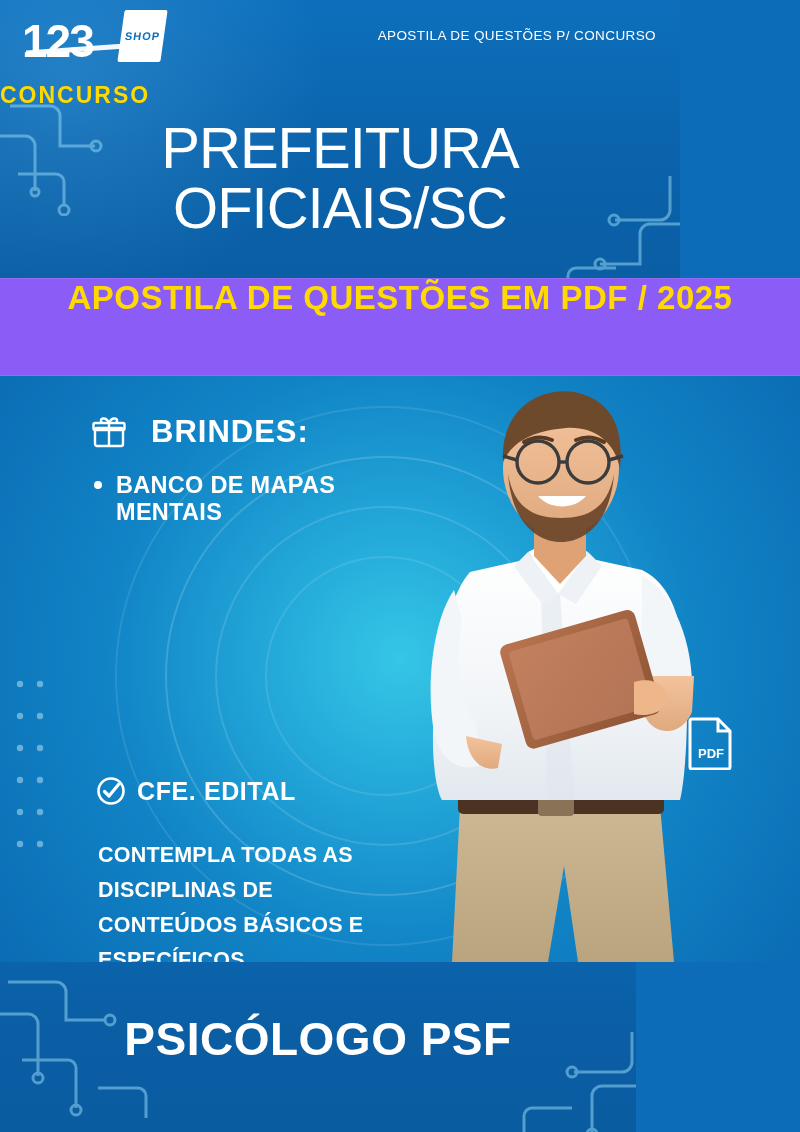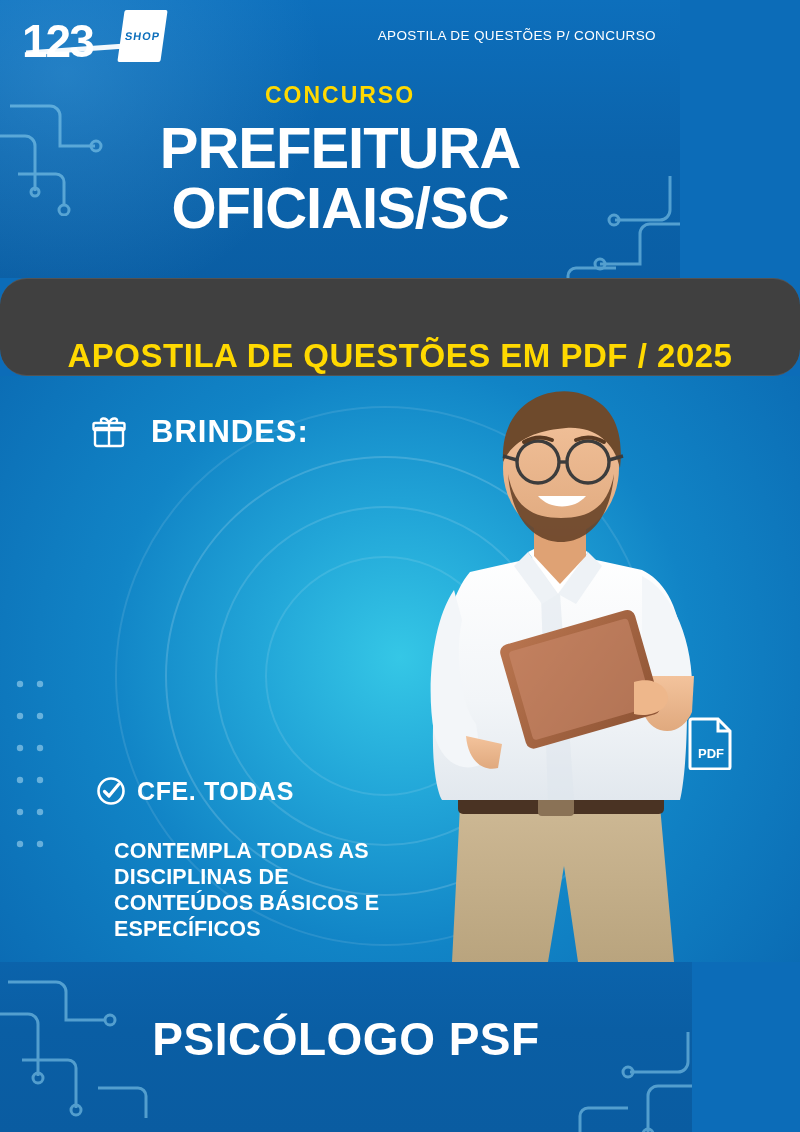--- a/index.html
+++ b/index.html
@@ -41,38 +41,37 @@
   .logo-strike{
     position:absolute; left:4px; top:30px; width:128px; height:5px;
     background:#fff; transform:rotate(-4deg); opacity:.95;
   }
   .top-right-label {
     position:absolute; right:24px; top:28px;
     color:#ffffff; font-size:13.5px; font-weight:normal;
     letter-spacing:.4px; text-transform:uppercase;
   }
   .concurso-kicker {
-    position:absolute; left:0; right:0; top:82px; text-align:center;
+    position:absolute; left:0; right:0; top:82px; text-align:left;
     color:#ffd900; font-size:23px; font-weight:bold; letter-spacing:2px;
   }
   .main-title {
     position:absolute; left:0; right:0; top:118px; text-align:center;
-    color:#ffffff; font-weight:bold; font-size:58px; line-height:60px;
+    color:#ffffff; font-weight:normal; font-size:58px; line-height:60px;
     letter-spacing:-1px;
   }
   .main-title .l2 { display:block; }
 
   
   .sub-bar {
     position:absolute; left:0; top:278px; width:800px; height:98px;
-    background:#404040;
-    display:flex; align-items:flex-end; justify-content:center;
+    background:#8b5cf6;
+    display:flex; align-items:flex-start; justify-content:center;
     border-top:1px solid rgba(255,255,255,.10);
     border-bottom:1px solid rgba(255,255,255,.10);
-    border-radius:27px;
   }
   .sub-bar .txt {
     color:#ffd900; font-weight:bold; font-size:33px; letter-spacing:.5px;
     text-align:center;
   }
 
   
   .body-area {
     position:absolute; left:0; top:376px; width:800px; height:586px;
     background:
@@ -108,37 +107,36 @@
 
   .edital-head {
     position:absolute; left:96px; top:400px;
     display:flex; align-items:center; gap:11px;
   }
   .edital-head .label{
     color:#ffffff; font-weight:bold; font-size:25px; letter-spacing:.6px;
   }
   .edital-text {
     position:absolute; left:98px; top:462px; width:310px;
-    color:#ffffff; font-weight:bold; font-size:21.5px; line-height:26px;
+    color:#ffffff; font-weight:bold; font-size:21.5px; line-height:35px;
     letter-spacing:.2px;
-    margin-left:16px;
   }
 
   
   .person {
     position:absolute; right:28px; bottom:0; width:430px; height:586px;
   }
   .pdf-badge {
     position:absolute; right:66px; bottom:192px;
     width:46px; height:54px;
   }
 
   
   .bottom-band {
-    position:absolute; left:0; top:962px; width:692px; height:170px;
+    position:absolute; left:0; top:962px; width:636px; height:170px;
     background:linear-gradient(180deg,#0b63ab 0%,#0a5ea4 40%,#0a5ca1 100%);
     overflow:hidden;
   }
   .role {
     position:absolute; left:0; right:0; top:50px; text-align:center;
     color:#ffffff; font-weight:bold; font-size:46px; letter-spacing:.5px;
   }
 
   
   .circuit { position:absolute; stroke:#8fd4f2; stroke-width:3; fill:none; opacity:.55; }
@@ -216,28 +214,29 @@
         <rect x="3" y="13" width="28" height="18" rx="2" fill="none" stroke="#ffffff" stroke-width="2.4"></rect>
         <rect x="1.5" y="8" width="31" height="7" rx="1.5" fill="none" stroke="#ffffff" stroke-width="2.4"></rect>
         <line x1="17" y1="8" x2="17" y2="31" stroke="#ffffff" stroke-width="2.4"></line>
         <path d="M17 8 C 14 1, 6 3, 10 8" fill="none" stroke="#ffffff" stroke-width="2.4"></path>
         <path d="M17 8 C 20 1, 28 3, 24 8" fill="none" stroke="#ffffff" stroke-width="2.4"></path>
       </svg>
       <span class="label">BRINDES:</span>
     </div>
 
     <ul class="bullets">
+      <li>BANCO DE MAPAS MENTAIS</li>
     </ul>
 
     <div class="edital-head">
       <svg width="30" height="30" viewBox="0 0 30 30">
         <circle cx="15" cy="15" r="12.5" fill="none" stroke="#ffffff" stroke-width="2.6"></circle>
         <path d="M8.5 15.5 L13 20 L22.5 8.5" fill="none" stroke="#ffffff" stroke-width="3.2" stroke-linecap="round" stroke-linejoin="round"></path>
       </svg>
-      <span class="label">CFE. TODAS</span>
+      <span class="label">CFE. EDITAL</span>
     </div>
     <div class="edital-text">CONTEMPLA TODAS AS DISCIPLINAS DE CONTEÚDOS BÁSICOS E ESPECÍFICOS</div>
 
     <svg class="person" viewBox="0 0 430 586">
       <defs>
         <linearGradient id="shirt" x1="0" y1="0" x2="0" y2="1">
           <stop offset="0%" stop-color="#ffffff"></stop>
           <stop offset="60%" stop-color="#f2f5f8"></stop>
           <stop offset="100%" stop-color="#e2e8ee"></stop>
         </linearGradient>

